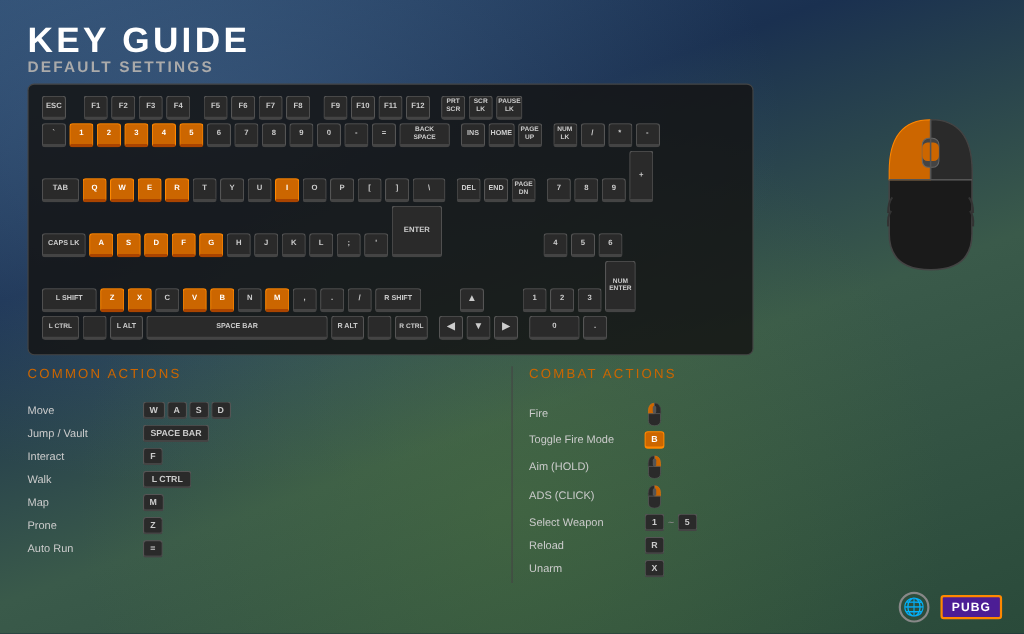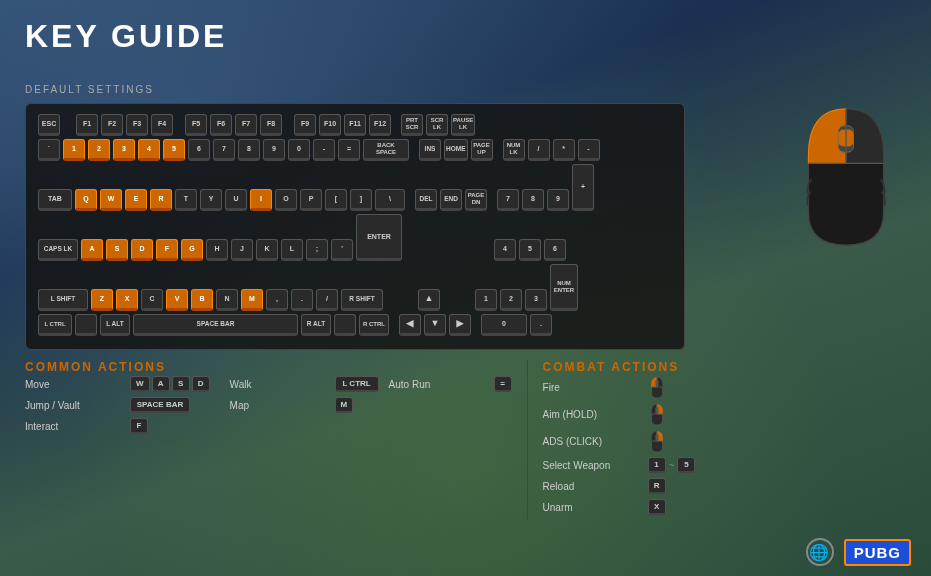--- a/index.html
+++ b/index.html
@@ -44,26 +44,25 @@
     .main-title {
       font-size: 32px;
       font-weight: 900;
       color: #ffffff;
       letter-spacing: 3px;
       text-transform: uppercase;
       line-height: 1;
     }
 
     .sub-title {
-      font-size: 10px;
-      font-weight: 400;
+      font-size: 14px;
+      font-weight: 700;
       color: #aaaaaa;
       letter-spacing: 2px;
       text-transform: uppercase;
-      margin-top: 32px;
     }
 
     
     .keyboard-area {
       background: rgba(20,20,20,0.85);
       border: 1px solid #444;
       border-radius: 6px;
       padding: 10px 12px;
       display: inline-block;
       width: 660px;
@@ -120,25 +119,25 @@
       width: 110px;
     }
 
     .mouse-svg {
       width: 110px;
       height: 160px;
     }
 
     .section-title {
       font-size: 12px;
-      font-weight: 700;
+      font-weight: 400;
       color: #cc6600;
       letter-spacing: 2px;
       text-transform: uppercase;
-      margin-bottom: 2px;
+      margin-bottom: 18px;
     }
 
     .action-row {
       display: flex;
       align-items: center;
       margin-bottom: 5px;
       gap: 0;
     }
 
     .action-label {
@@ -196,26 +195,26 @@
       border: 2px solid #888;
       border-radius: 50%;
       display: flex;
       align-items: center;
       justify-content: center;
       color: #888;
       font-size: 16px;
     }
 
     .pubg-logo {
-      background: #1d4ed8;
+      background: #4c1d95;
       border: 2px solid #ff8800;
       border-radius: 3px;
       padding: 3px 8px;
       color: #fff;
-      font-size: 15px;
+      font-size: 11px;
       font-weight: 900;
       letter-spacing: 1px;
     }
 
     .tilde { font-size: 10px; color: #888; margin: 0 1px; }
 
     
     .kb-mouse-row {
       display: flex;
       align-items: flex-start;
@@ -400,21 +399,21 @@
         <path d="M 93 108 Q 97 113 96 123" stroke="#333" stroke-width="2" fill="none"></path>
       </svg>
     </div>
   </div>
 
   <div style="display:flex; gap:0; margin-top:10px; width:100%;">
 
     <div style="flex:1">
       <div class="section-title">COMMON ACTIONS</div>
 
-      <div style="display:grid; grid-template-columns: 1fr 1fr 1fr 1fr; gap:0 10px;">
+      <div style="display:grid; grid-template-columns: 1fr; gap:0 10px;">
 
         <div>
           <div class="action-row">
             <span class="action-label">Move</span>
             <div class="key-badges">
               <span class="badge">W</span>
               <span class="badge">A</span>
               <span class="badge">S</span>
               <span class="badge">D</span>
             </div>
@@ -445,20 +444,26 @@
           </div>
           <div class="action-row">
             <span class="action-label">Map</span>
             <div class="key-badges">
               <span class="badge">M</span>
             </div>
           </div>
         </div>
 
         <div>
+          <div class="action-row">
+            <span class="action-label">Prone</span>
+            <div class="key-badges">
+              <span class="badge">Z</span>
+            </div>
+          </div>
           <div class="action-row">
             <span class="action-label">Auto Run</span>
             <div class="key-badges">
               <span class="badge">=</span>
             </div>
           </div>
         </div>
       </div>
     </div>
 
@@ -477,20 +482,26 @@
               <svg width="18" height="22" viewBox="0 0 18 28" style="vertical-align:middle">
                 <path d="M2 11 Q2 2 9 2 Q16 2 16 11 L16 22 Q16 28 9 28 Q2 28 2 22 Z" fill="#2a2a2a" stroke="#555" stroke-width="1"></path>
                 <path d="M2 11 Q2 2 9 2 L9 14 L2 14 Z" fill="#cc6600" stroke="#ff8800" stroke-width="0.5"></path>
                 <path d="M9 2 Q16 2 16 11 L16 14 L9 14 Z" fill="#2a2a2a" stroke="#444" stroke-width="0.5"></path>
                 <rect x="7" y="5" width="4" height="9" rx="2" fill="#555"></rect>
                 <line x1="9" y1="2" x2="9" y2="14" stroke="#555" stroke-width="1"></line>
                 <line x1="2" y1="14" x2="16" y2="14" stroke="#555" stroke-width="1"></line>
               </svg>
             </div>
           </div>
+          <div class="action-row">
+            <span class="action-label">Toggle Fire Mode</span>
+            <div class="key-badges">
+              <span class="badge orange">B</span>
+            </div>
+          </div>
         </div>
 
         <div>
           <div class="action-row">
             <span class="action-label">Aim (HOLD)</span>
             <div class="key-badges">
 
               <svg width="18" height="22" viewBox="0 0 18 28" style="vertical-align:middle">
                 <path d="M2 11 Q2 2 9 2 Q16 2 16 11 L16 22 Q16 28 9 28 Q2 28 2 22 Z" fill="#2a2a2a" stroke="#555" stroke-width="1"></path>
                 <path d="M2 11 Q2 2 9 2 L9 14 L2 14 Z" fill="#2a2a2a" stroke="#444" stroke-width="0.5"></path>

